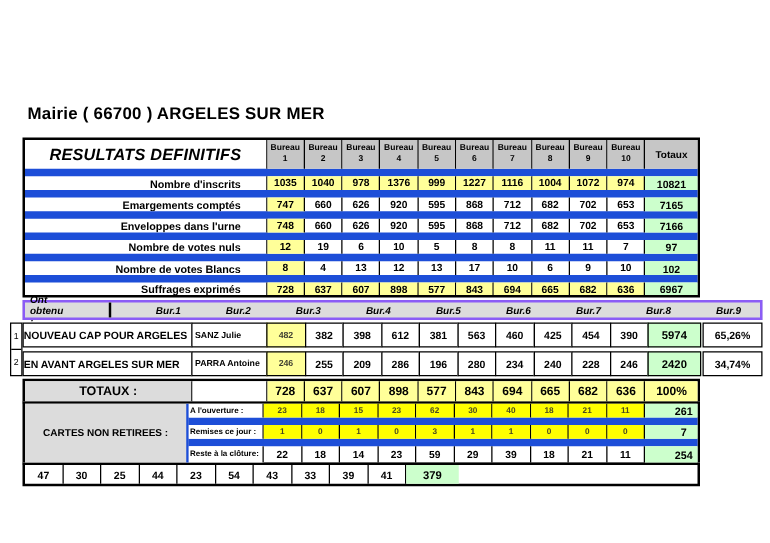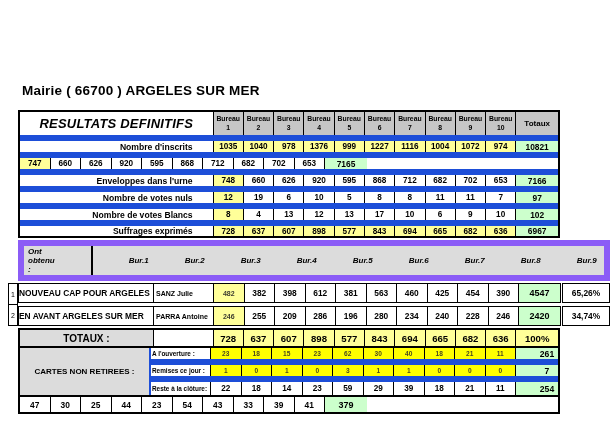--- a/index.html
+++ b/index.html
@@ -32,22 +32,22 @@
   .lblhead{width:195px;font-style:italic;font-size:13px;letter-spacing:.2px;}
   .burhead{width:30.5px;background:var(--gray-head);font-size:6.8px;line-height:1.25;flex-direction:column;}
   .tothead{width:42px;background:var(--gray-head);font-size:8px;}
   .rowlbl{width:195px;justify-content:flex-end;padding-right:20px;font-size:8.6px;}
   .val{width:30.5px;font-size:8.2px;}
   .tot{width:42px;background:var(--green);font-size:8.4px;}
   .yel{background:var(--pale-yellow);}
 
   
   .band{
-    box-sizing:border-box;margin-top:2px;width:592px;height:41px;
-    border:6px solid #8b5cf6;background:var(--gray-band);
+    box-sizing:border-box;margin-top:2px;width:592px;height:16px;
+    border:2px solid #8b5cf6;background:var(--gray-band);
     display:flex;align-items:stretch;gap:36px;
   }
   .band .bc{display:flex;align-items:center;justify-content:center;
     font-weight:bold;font-style:italic;font-size:8px;box-sizing:border-box;}
   .band .ontlbl{width:135px;justify-content:flex-start;padding-left:4px;}
   .band .blank{width:60px;background:#fff;border-left:1px solid #000;border-right:1px solid #000;}
   .band .bh{width:30.5px;}
   .band .bt{width:42px;}
   .band .bp{width:50px;}
 
@@ -166,20 +166,21 @@
           <div class="c val yel">1376</div>
           <div class="c val yel">999</div>
           <div class="c val yel">1227</div>
           <div class="c val yel">1116</div>
           <div class="c val yel">1004</div>
           <div class="c val yel">1072</div>
           <div class="c val yel">974</div>
           <div class="c tot">10821</div>
         </div>
         <div class="r drow">
+          <div class="c rowlbl">Emargements comptés</div>
           <div class="c val yel">747</div>
           <div class="c val">660</div>
           <div class="c val">626</div>
           <div class="c val">920</div>
           <div class="c val">595</div>
           <div class="c val">868</div>
           <div class="c val">712</div>
           <div class="c val">682</div>
           <div class="c val">702</div>
           <div class="c val">653</div>
@@ -269,21 +270,21 @@
           <div class="cc cval first">482</div>
           <div class="cc cval">382</div>
           <div class="cc cval">398</div>
           <div class="cc cval">612</div>
           <div class="cc cval">381</div>
           <div class="cc cval">563</div>
           <div class="cc cval">460</div>
           <div class="cc cval">425</div>
           <div class="cc cval">454</div>
           <div class="cc cval">390</div>
-          <div class="cc ctot">4547</div>
+          <div class="cc ctot">5974</div>
           <div class="cc csp"></div>
           <div class="cc cpct">65,26%</div>
         </div>
         <div class="crow">
           <div class="cc party">EN AVANT ARGELES SUR MER</div>
           <div class="cc cname">PARRA Antoine</div>
           <div class="cc cval first">246</div>
           <div class="cc cval">255</div>
           <div class="cc cval">209</div>
           <div class="cc cval">286</div>

